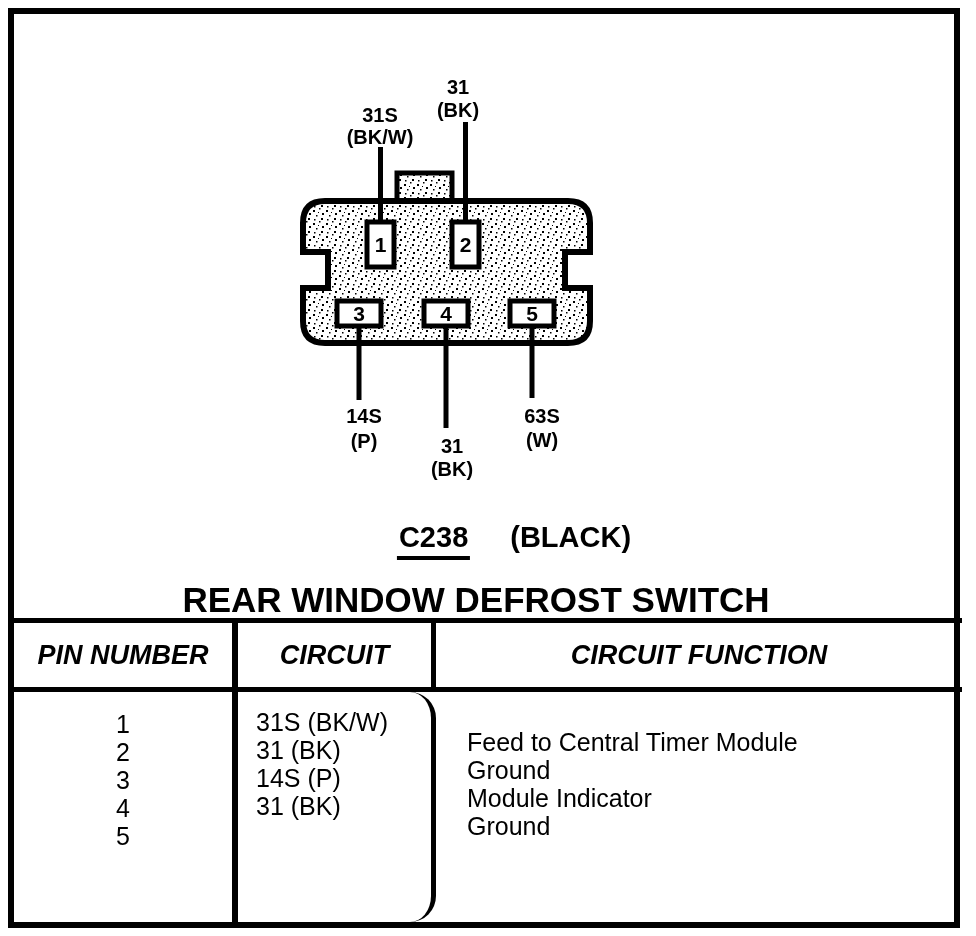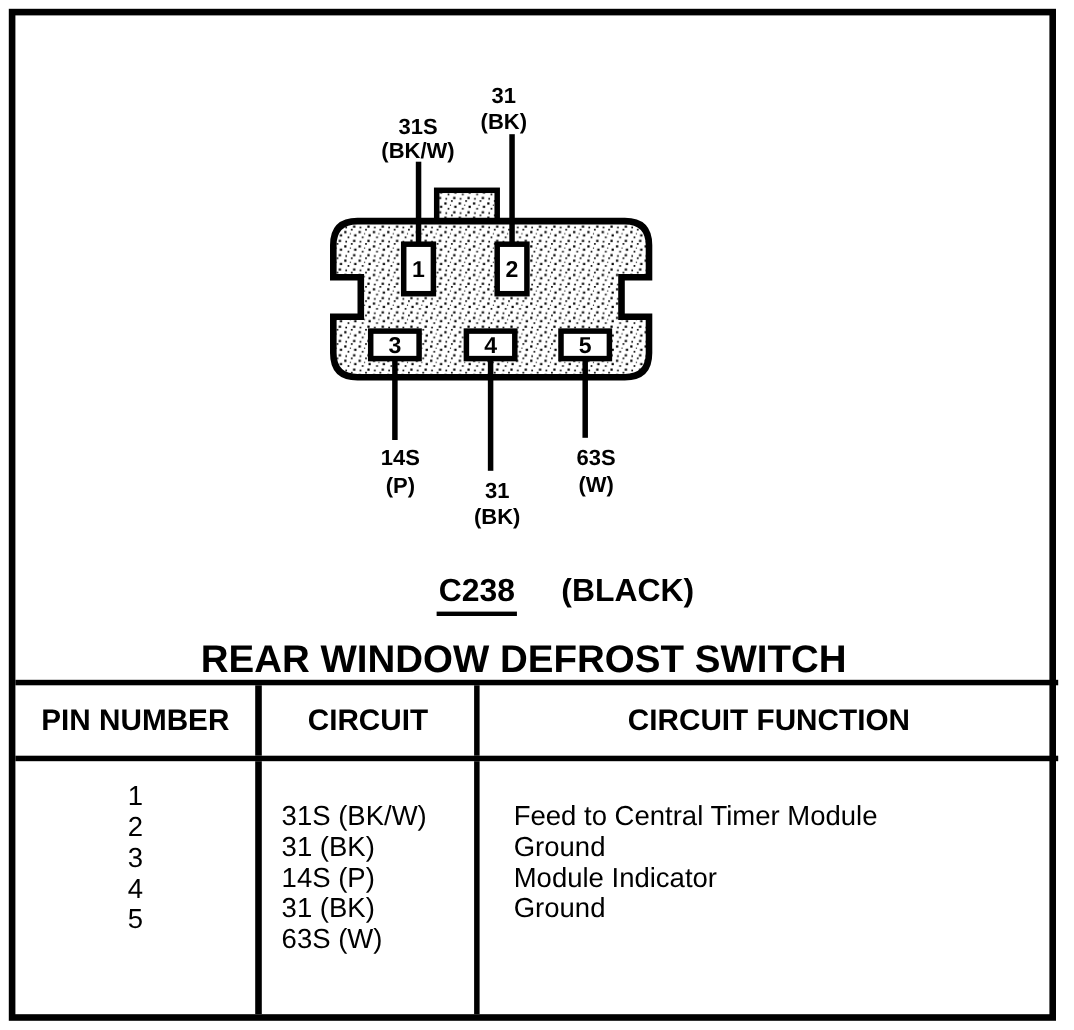--- a/index.html
+++ b/index.html
@@ -32,23 +32,23 @@
   .pin-table { position:absolute; left:14px; top:618px; width:948px; height:304px; box-sizing:border-box; }
   .t-header {
     display:flex; box-sizing:border-box; height:74px;
     border-top:5px solid #000; border-bottom:5px solid #000;
     font-weight:bold; font-size:27px;
   }
   .t-body { display:flex; height:230px; box-sizing:border-box; font-size:25px; }
   .col1 { width:224px; box-sizing:border-box; border-right:6px solid #000; }
   .col2 { width:198px; box-sizing:border-box; border-right:5px solid #000; }
   .col3 { flex:1; box-sizing:border-box; }
-  .th { display:flex; align-items:center; justify-content:center; text-align:right; }
+  .th { display:flex; align-items:center; justify-content:center; text-align:right;font-style:italic; }
   .t-body .col1 { text-align:center; padding-top:18px; }
-  .t-body .col2 { padding-top:36px; padding-left:18px; }
+  .t-body .col2 { padding-top:16px; padding-left:18px;border-radius:26px; }
   .t-body .col3 { padding-top:36px; padding-left:31px; }
   .t-line { line-height:28px; height:28px; white-space:nowrap; }
 </style>
 </head>
 <body>
 
 <div class="page">
   <div class="frame"></div>
 
   <svg class="diagram-svg" width="976" height="620" viewBox="0 0 976 620" xmlns="http://www.w3.org/2000/svg">
@@ -121,21 +121,20 @@
         <div class="t-line">2</div>
         <div class="t-line">3</div>
         <div class="t-line">4</div>
         <div class="t-line">5</div>
       </div>
       <div class="col2">
         <div class="t-line">31S (BK/W)</div>
         <div class="t-line">31 (BK)</div>
         <div class="t-line">14S (P)</div>
         <div class="t-line">31 (BK)</div>
-        <div class="t-line">63S (W)</div>
       </div>
       <div class="col3">
         <div class="t-line">Feed to Central Timer Module</div>
         <div class="t-line">Ground</div>
         <div class="t-line">Module Indicator</div>
         <div class="t-line">Ground</div>
       </div>
     </div>
   </div>
 </div>

